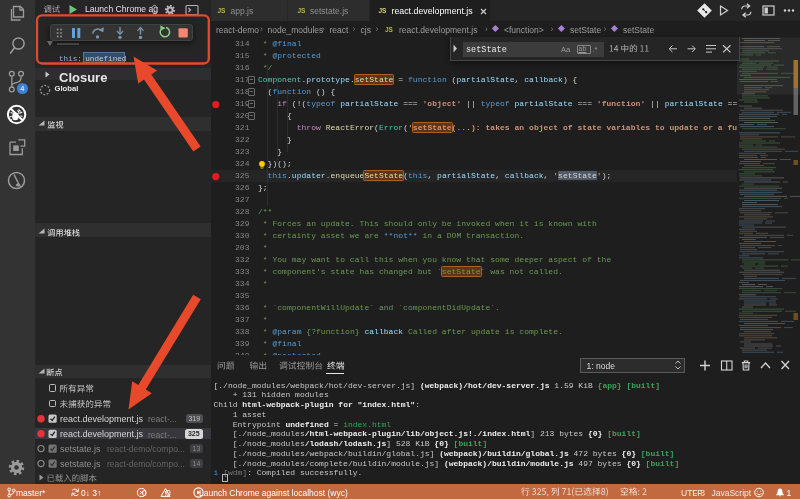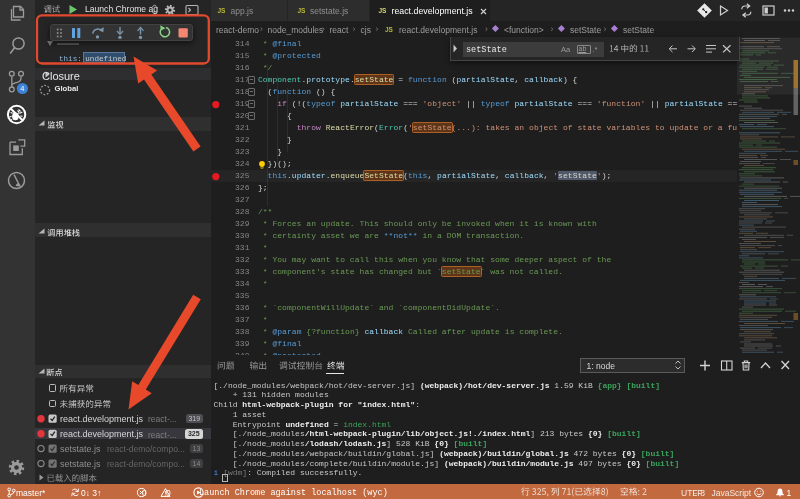--- a/index.html
+++ b/index.html
@@ -8,21 +8,21 @@
 .ov { position:absolute; left:0; top:0; pointer-events:none; }
 .top { z-index:100; }
 i { font-style:normal; }
 
 #code { position:absolute; left:211px; top:0; width:526px; height:355px; overflow:hidden; background:#1e1e1e; }
 .cl { position:absolute; left:46.9px; white-space:pre; font-family:"Liberation Mono",monospace;
   font-size:8px; line-height:12px; height:12px; letter-spacing:0.04px; }
 .gn { position:absolute; left:16px; width:30.5px; text-align:center; color:#858585;
   font-family:"Liberation Mono",monospace; font-size:8px; line-height:12px; height:12px; }
 .k { color:#569cd6; } .v { color:#9cdcfe; } .ty { color:#4ec9b0;font-family:Liberation Mono, monospace; } .fn { color:#dcdcaa; }
-.ct { color:#c586c0; } .st { color:#ce9178; } .cm { color:#6a9955; } .df { color:#d4d4d4; }
+.ct { color:#c586c0; } .st { color:#ce9178;font-weight:bold; } .cm { color:#6a9955; } .df { color:#d4d4d4; }
 .m { background:#5e3517; box-shadow:0 0 0 1px #ad5f28; border-radius:1px; }
 .cur { background:#50596a; color:#d7d3c4; border-radius:1px; }
 .fold { position:absolute; left:36.7px; width:7.4px; height:7.4px; border:1px solid #6b6b6b;
   border-radius:1px; }
 .fold:before { content:""; position:absolute; left:1px; right:1px; top:2.2px; border-top:1px solid #6b6b6b; }
 
 .tl { position:absolute; left:213.5px; white-space:pre; font-family:"Liberation Mono",monospace;
   font-size:8px; line-height:9.75px; height:9.75px; }
 .t { color:#c8c8c8; } .tb { color:#eeeeee; font-weight:bold; }
 .gb { color:#3aa45c; font-weight:bold; } .gn2 { color:#3aa45c; }
@@ -50,21 +50,21 @@
     <div class="gn" style="top:122.0px">321</div>
     <div class="gn" style="top:134.0px">322</div>
     <div class="gn" style="top:146.0px">323</div>
     <div class="gn" style="top:158.0px">324</div>
     <div class="gn" style="top:170.0px">325</div>
     <div class="gn" style="top:182.0px">326</div>
     <div class="gn" style="top:194.0px">327</div>
     <div class="gn" style="top:206.0px">328</div>
     <div class="gn" style="top:218.0px">329</div>
     <div class="gn" style="top:230.0px">330</div>
-    <div class="gn" style="top:242.0px">331</div>
+    <div class="gn" style="top:242.0px">203</div>
     <div class="gn" style="top:254.0px">332</div>
     <div class="gn" style="top:266.0px">333</div>
     <div class="gn" style="top:278.0px">334</div>
     <div class="gn" style="top:290.0px">335</div>
     <div class="gn" style="top:302.0px">336</div>
     <div class="gn" style="top:314.0px">337</div>
     <div class="gn" style="top:326.0px">338</div>
     <div class="gn" style="top:338.0px">339</div>
     <div class="gn" style="top:350.0px">340</div>
   <div class="cl" style="top:38.0px"><i class="cm"> * </i><i class="k">@final</i></div>
@@ -495,21 +495,21 @@
   </svg>
 
 <div class="ui" style="left:59px;top:55px;font-family:'Liberation Mono',monospace;font-size:7.6px;color:#8fb6d8;">this:</div>
 <div class="a" style="left:83.4px;top:51.8px;width:42px;height:11.6px;background:#2f4e6e;border:1px solid #57799e;"></div>
 <div class="ui" style="left:85.3px;top:55px;font-family:'Liberation Mono',monospace;font-size:7.6px;color:#c8c8c8;">undefined</div>
 
 <div class="a" style="left:35px;top:68.3px;width:176px;height:11.7px;background:#2e2e30;"></div>
 <svg class="a" style="left:44.5px;top:71px" width="5" height="7">
     <path d="M0.5 0.5 L4.5 3.5 L0.5 6.5 Z" fill="#c5c5c5"></path>
   </svg>
-<div class="ui" style="left:42px;top:70px;font-weight:normal;color:#e6e6e6;font-size:11px;">Closure</div>
+<div class="ui" style="left:59px;top:70px;font-weight:bold;color:#e6e6e6;font-size:13px;">Closure</div>
 
 <svg class="a" style="left:39px;top:83.5px" width="12" height="12" viewBox="0 0 12 12">
   <circle cx="6" cy="6" r="4.6" fill="none" stroke="#9b9b9b" stroke-width="1.3" stroke-dasharray="1.8 1.6"></circle>
 </svg>
 <div class="ui" style="left:54.5px;top:84.3px;font-weight:bold;color:#e6e6e6;font-size:7.7px;">Global</div>
 
 <div class="a" style="left:35px;top:117px;width:176px;height:13.5px;background:#2f2f30;"></div>
 <svg class="a" style="left:38px;top:120px" width="7" height="6">
     <path d="M6.5 0.5 L6.5 5.5 L0.5 5.5 Z" fill="#b5b5b5"></path>
   </svg>
@@ -613,21 +613,21 @@
   </g>
   <g>
     <circle cx="192.5" cy="5.5" r="4.6" fill="none" stroke="#fff" stroke-width="1.1"></circle>
     <path d="M191 3.4 L194.8 5.5 L191 7.6 Z" fill="#fff"></path>
   </g>
 </svg>
 <div class="ui" style="left:16px;top:487.5px;color:#fff;">master*</div>
 <div class="ui" style="left:81px;top:487.5px;color:#fff;">0↓ 3↑</div>
 <div class="ui" style="left:142px;top:487.5px;color:#fff;">0</div>
 <div class="ui" style="left:166px;top:487.5px;color:#fff;">0</div>
-<div class="ui" style="left:199px;top:487.5px;color:#fff;font-family:Liberation Mono, monospace;">Launch Chrome against localhost (wyc)</div>
+<div class="ui" style="left:199px;top:487.5px;color:#fff;">Launch Chrome against localhost (wyc)</div>
 <div class="ui" style="left:657px;top:487.5px;color:#f4e9e2;padding-left:24px;">UTF-8</div>
 <div class="ui" style="left:692.5px;top:487.5px;color:#f4e9e2;">LF</div>
 <div class="ui" style="left:711.5px;top:487.5px;color:#f4e9e2;">JavaScript</div>
 <svg class="a" style="left:753px;top:486.5px" width="40" height="11" viewBox="0 0 40 11">
   <circle cx="6" cy="5.5" r="4.3" fill="none" stroke="#fff" stroke-width="1"></circle>
   <path d="M4 4.2 L4.8 4.2 M7.2 4.2 L8 4.2 M3.8 6.3 a2.4 2.4 0 0 0 4.4 0" stroke="#fff" stroke-width="0.9" fill="none"></path>
   <path d="M23.2 7.6 Q24.6 6.8 24.6 4.4 Q24.6 1.6 27 1.5 Q29.4 1.6 29.4 4.4 Q29.4 6.8 30.8 7.6 L30.8 8.2 L23.2 8.2 Z" fill="#fff"></path>
   <path d="M26.2 8.6 Q27 9.7 27.8 8.6" stroke="#fff" stroke-width="0.9" fill="none"></path>
   <text x="33.5" y="9" font-size="8.5" fill="#fff" font-family="Liberation Sans">1</text>
 </svg>

